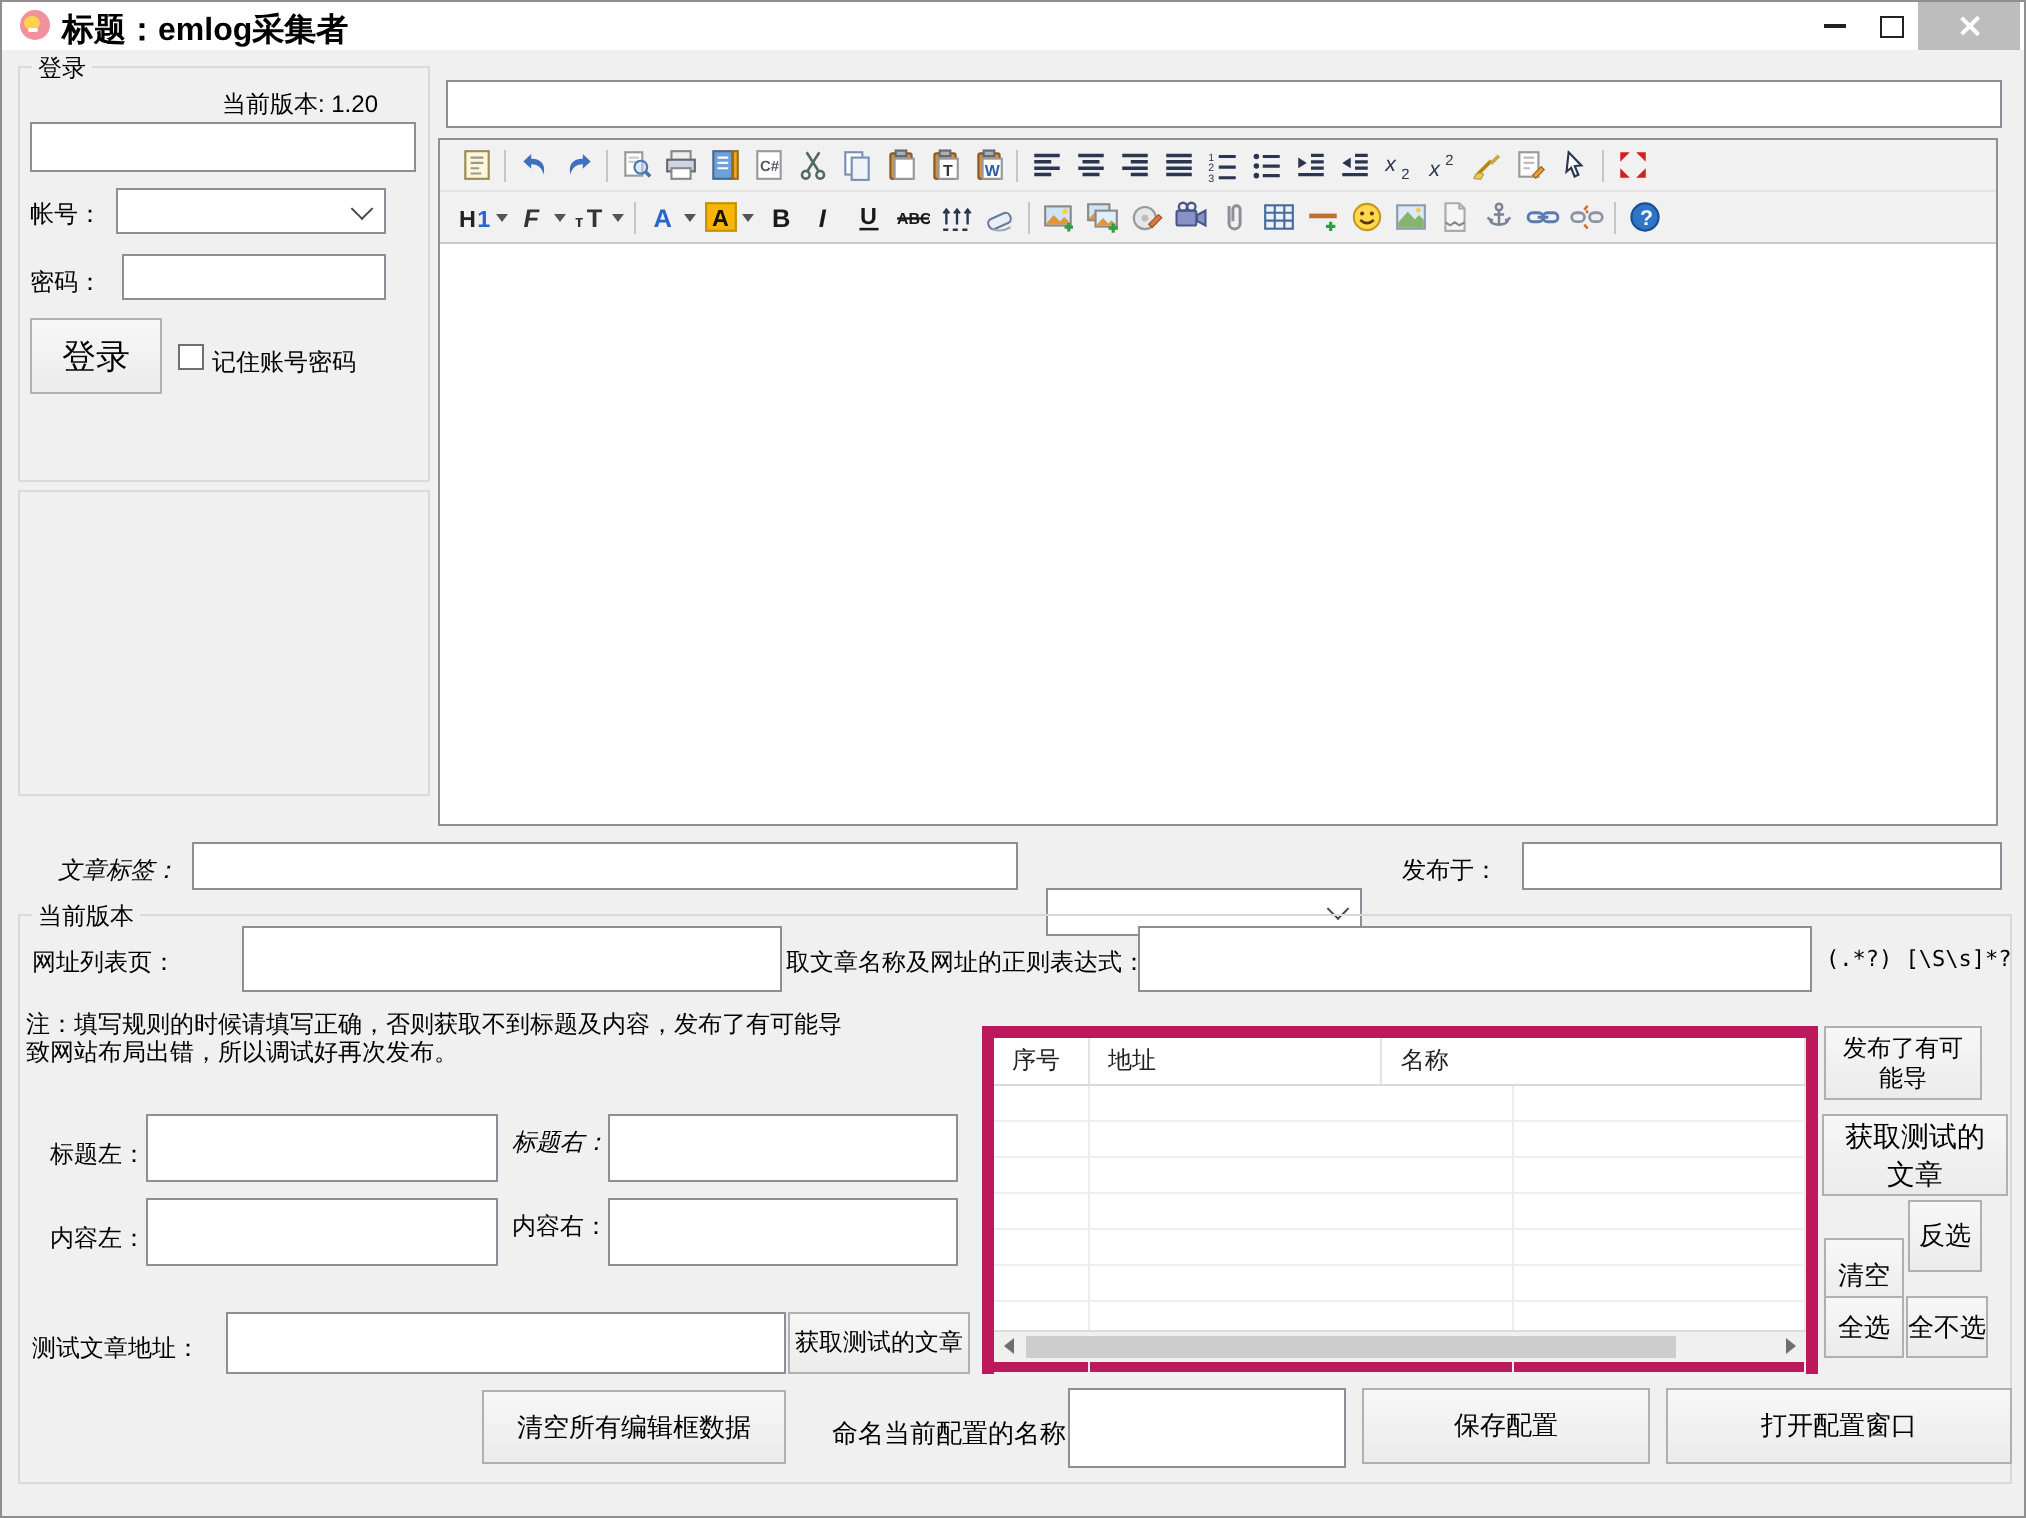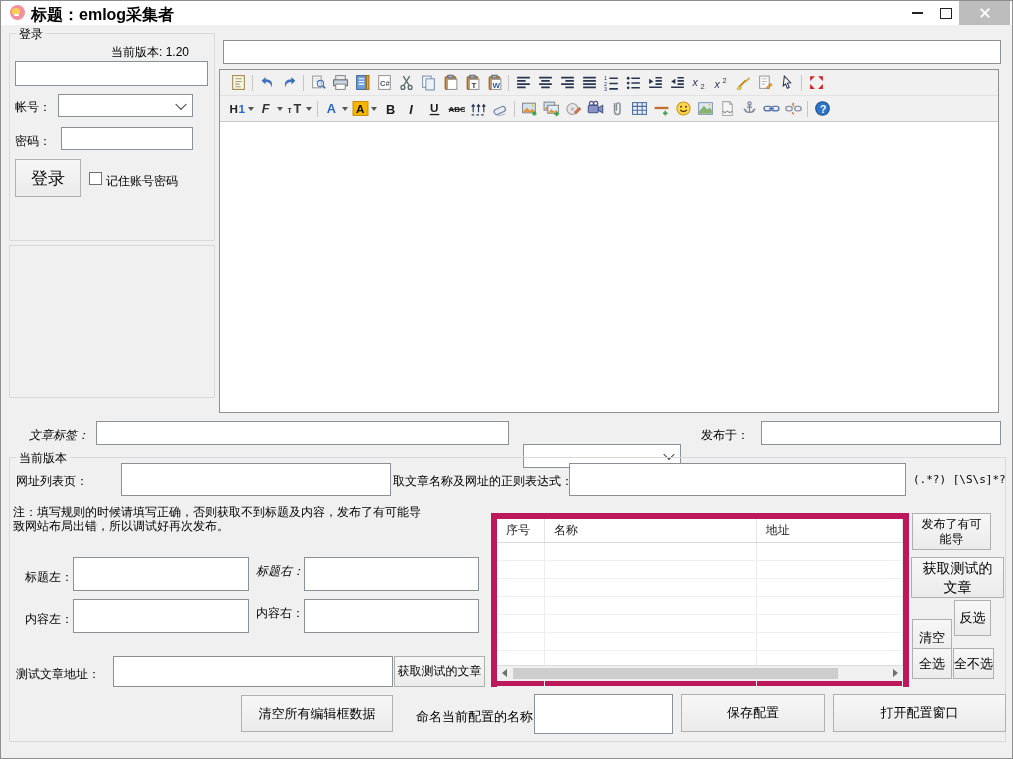--- a/index.html
+++ b/index.html
@@ -468,22 +468,22 @@
   <div class="abs lbl" style="left:255px;top:604px;">内容右：</div>
   <input class="abs inp" style="left: 303px; top: 598px; width: 175px; height: 34px;" value="">
 
   <div class="abs lbl" style="left:15px;top:665px;">测试文章地址：</div>
   <input class="abs inp" style="left: 112px; top: 655px; width: 280px; height: 31px;" value="">
   <div class="abs btn" style="left:393px;top:655px;width:91px;height:31px;font-size:12px;">获取测试的文章</div>
 
   <div id="grid">
     <div id="grid-header">
         <div class="gh-cell" style="width: 49px;">序号</div>
+        <div class="gh-cell" style="width: 150px;">地址</div>
         <div class="gh-cell" style="width: 217px;">名称</div>
-        <div class="gh-cell" style="width: 150px;">地址</div>
       </div>
     <div id="grid-body">
         <div class="grow">
           <div class="gcell" style="width: 49px;"></div>
           <div class="gcell" style="width: 217px;"></div>
           <div class="gcell" style="width: 150px;"></div>
         </div>
         <div class="grow">
           <div class="gcell" style="width: 49px;"></div>
           <div class="gcell" style="width: 217px;"></div>

